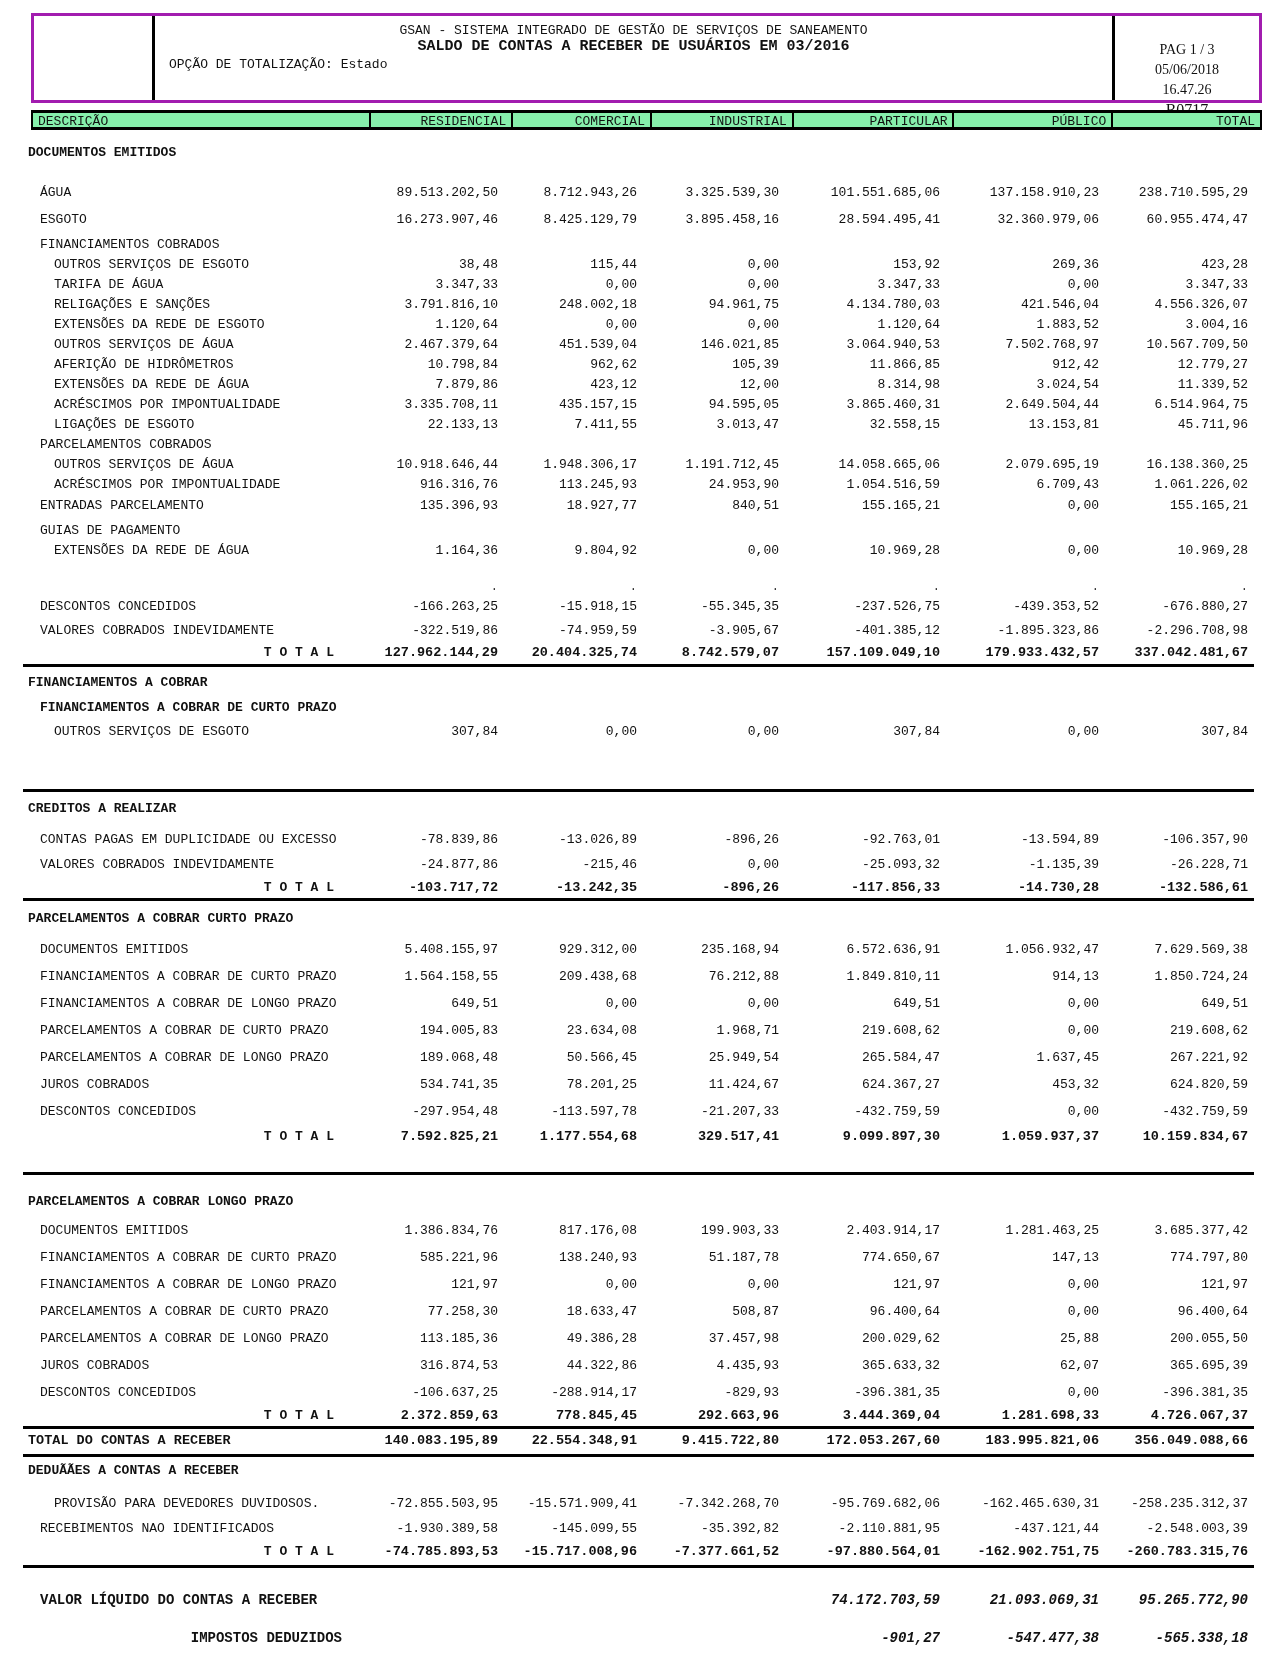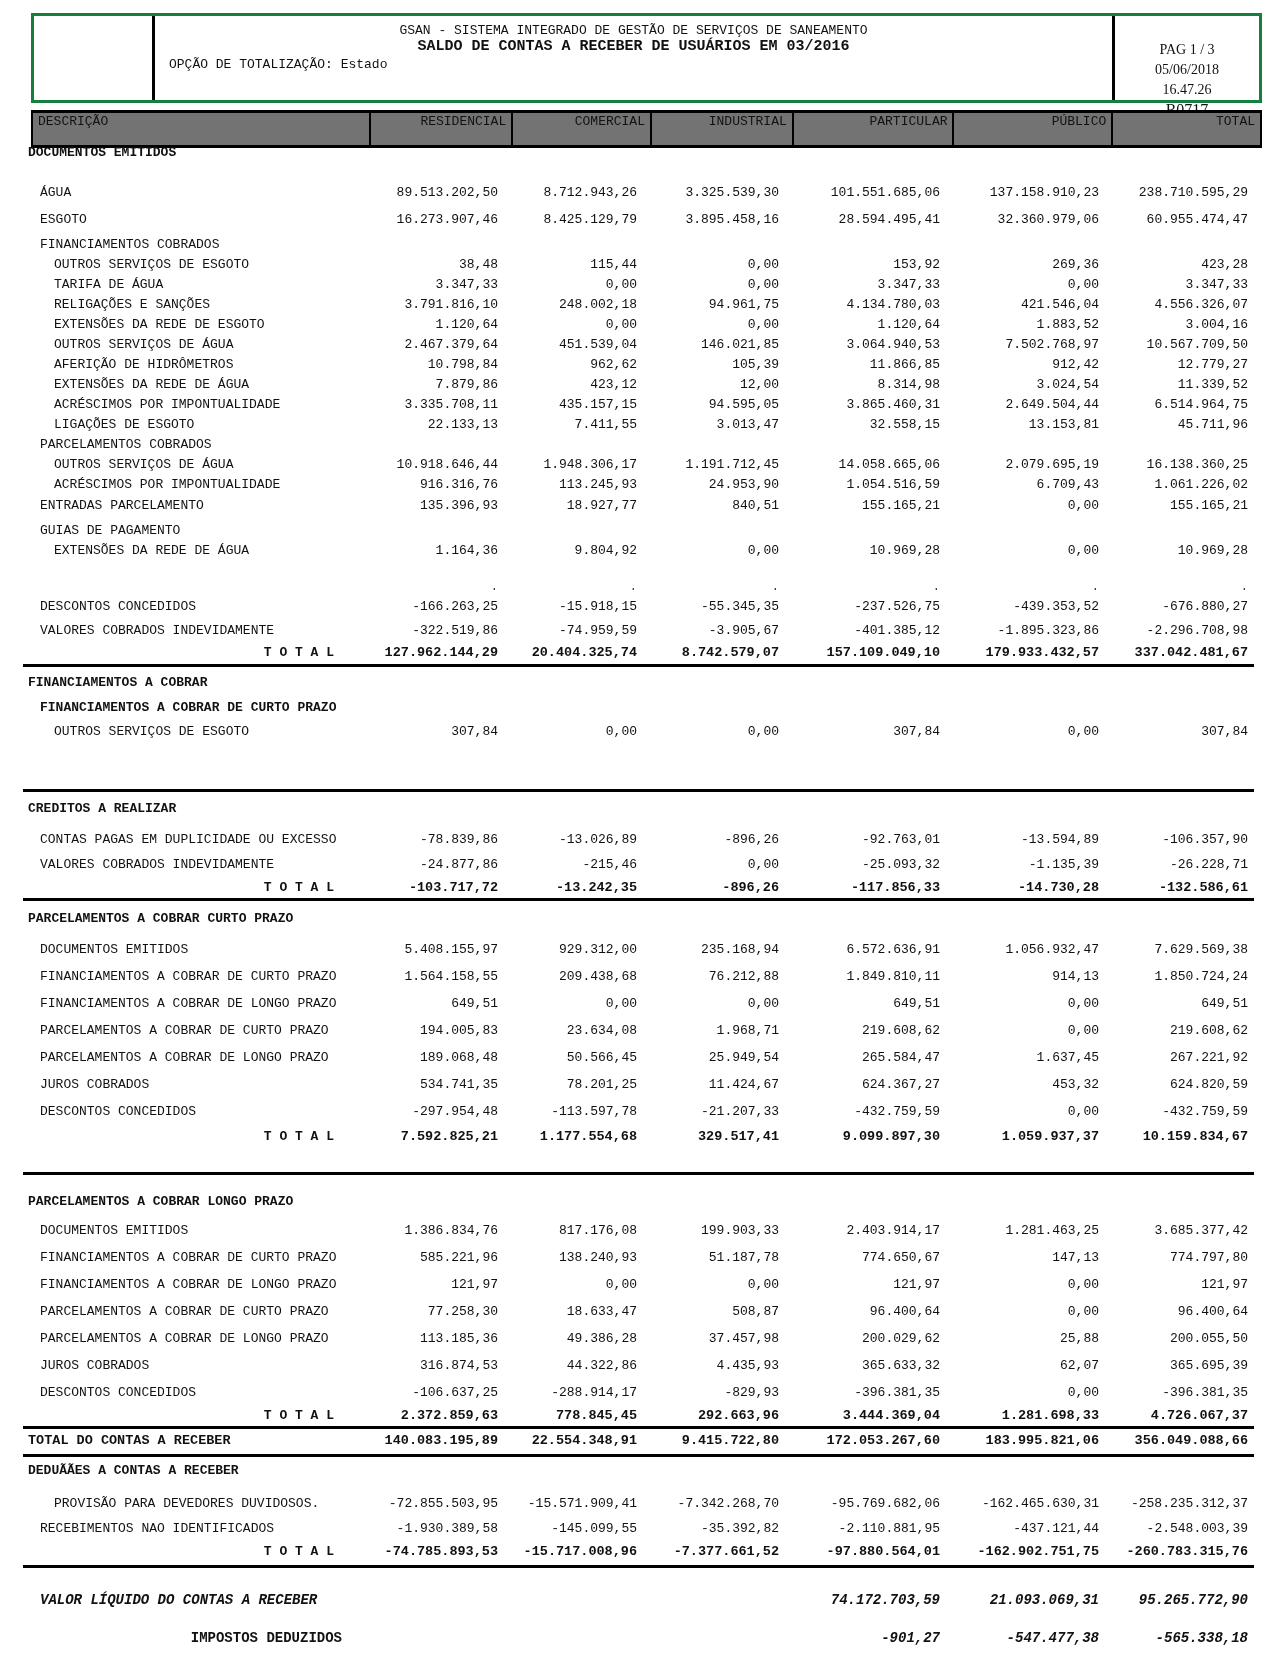--- a/index.html
+++ b/index.html
@@ -1,32 +1,32 @@
 <!DOCTYPE html>
 <html><head>
 <meta charset="utf-8">
 <style>
   html,body{margin:0;padding:0;background:#ffffff;}
   *{box-sizing:border-box;}
   body{font-family:"Liberation Mono","DejaVu Sans Mono",monospace;color:#111;}
   .page{position:relative;width:1286px;height:1659px;background:#fff;overflow:hidden;}
 
   
-  .hdr-box{position:absolute;left:31px;top:13px;width:1231px;height:90px;border:3px solid #15803d;display:flex;}
+  .hdr-box{position:absolute;left:31px;top:13px;width:1231px;height:90px;border:3px solid #a21caf;display:flex;}
   .hdr-logo{width:121px;border-right:3px solid #000;}
   .hdr-main{width:957px;position:relative;}
   .hdr-title1{margin-top:7px;text-align:center;font-size:13px;line-height:16px;}
   .hdr-title2{text-align:center;font-size:15px;line-height:16px;font-weight:bold;}
   .hdr-opt{margin-top:2px;margin-left:14px;font-size:13px;line-height:16px;}
   .hdr-pag{flex:1;border-left:3px solid #000;text-align:center;font-size:14px;line-height:20px;padding-top:24px;font-family:Liberation Serif, serif;}
   .hdr-pag .rcode{font-size:16px;}
 
   
-  .col-hdr{position:absolute;left:31px;top:110px;width:1231px;height:38px;display:flex;
-           border:2px solid #000;border-top-width:3px;border-bottom-width:3px;overflow:hidden;background:#737373;}
+  .col-hdr{position:absolute;left:31px;top:110px;width:1231px;height:20px;display:flex;
+           border:2px solid #000;border-top-width:3px;border-bottom-width:3px;overflow:hidden;background:#86efac;}
   .col-hdr .hc{font-size:13px;line-height:17px;white-space:pre;}
   .col-hdr .hc0{width:337px;text-align:left;padding-left:5px;}
   .col-hdr .hcn{border-left:2px solid #000;text-align:right;padding-right:5px;}
 
   
   .body{position:absolute;left:23px;top:135px;width:1231px;}
   .row{display:flex;height:20px;line-height:20px;font-size:13px;white-space:pre;}
   .cell{flex:none;overflow:visible;}
   .c0{width:339px;padding-left:5px;}
   .c1{width:142px;} .c2{width:139px;} .c3{width:142px;} .c4{width:161px;} .c5{width:159px;} .c6{width:149px;}
@@ -34,21 +34,21 @@
   .ind1 .c0{padding-left:17px;}
   .ind2 .c0{padding-left:31px;}
   .t-sec .c0{font-weight:bold;}
   .t-grpb .c0{font-weight:bold;}
   .t-tot .c0{font-weight:bold;text-align:right;padding-right:28px;}
   .t-tot .num{font-weight:bold;font-size:13.5px;}
   .t-grand .c0{font-weight:bold;font-size:13.5px;}
   .t-grand .num{font-weight:bold;font-size:13.5px;}
   .t-dots .num{font-size:12px;color:#333;}
   .t-rule{height:3px;background:#000;width:1231px;}
-  .t-fnet .c0{font-weight:bold;font-style:italic;padding-left:17px;font-size:14px;}
+  .t-fnet .c0{font-weight:bold;padding-left:17px;font-size:14px;}
   .t-fnet .num{font-weight:bold;font-style:italic;font-size:14px;}
   .t-fimp .c0{font-weight:bold;text-align:right;padding-right:20px;font-size:14px;}
   .t-fimp .num{font-weight:bold;font-style:italic;font-size:14px;}
 </style>
 </head>
 <body>
 
 <div class="page">
 
   <div class="hdr-box">

